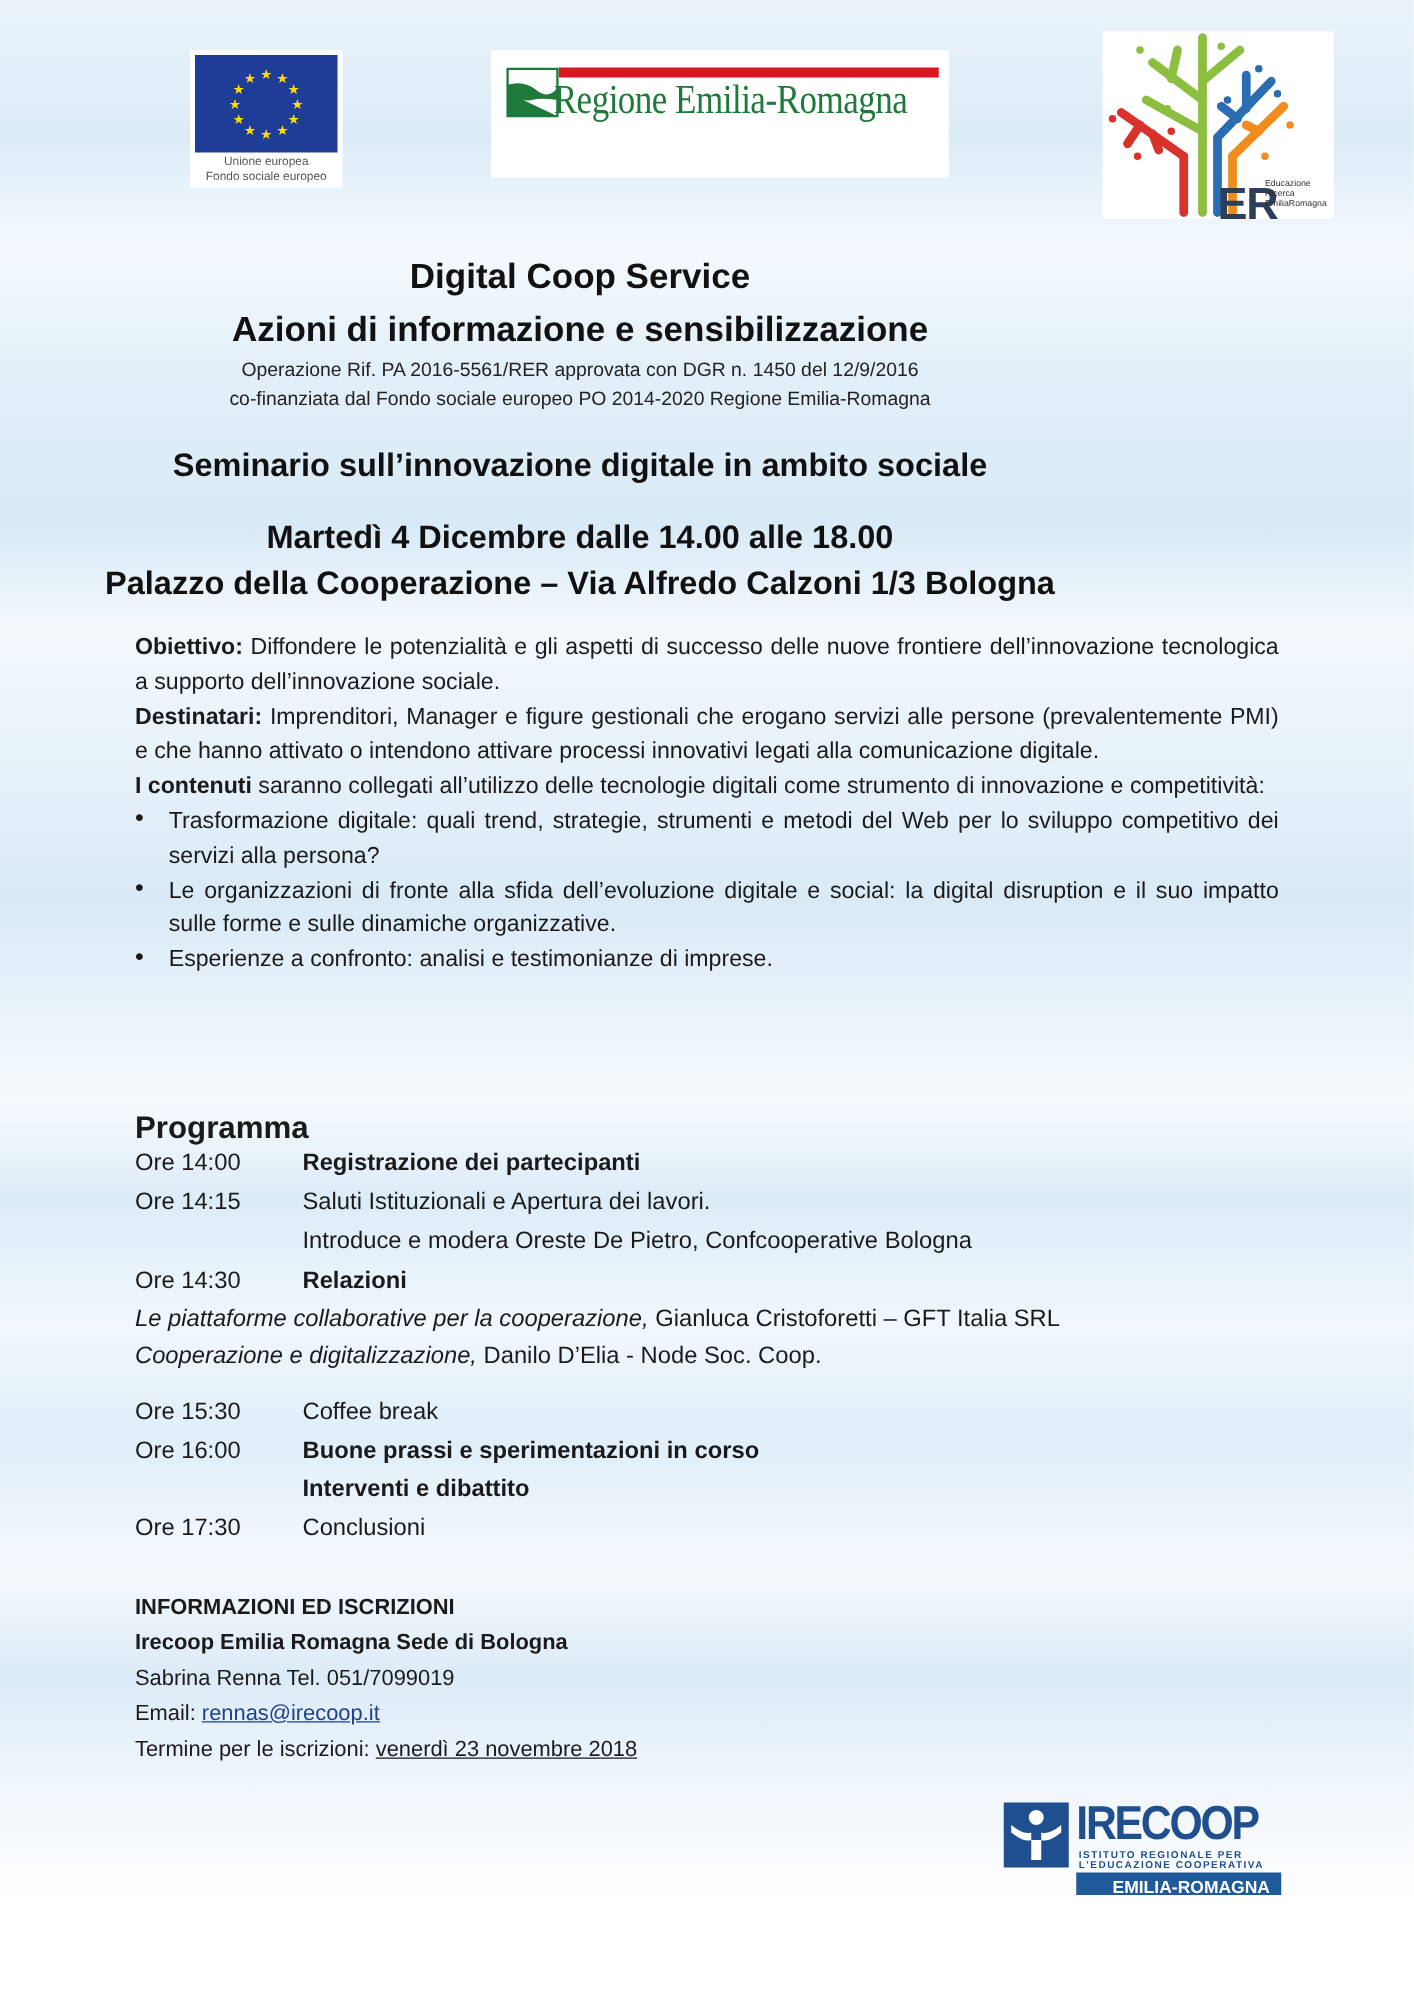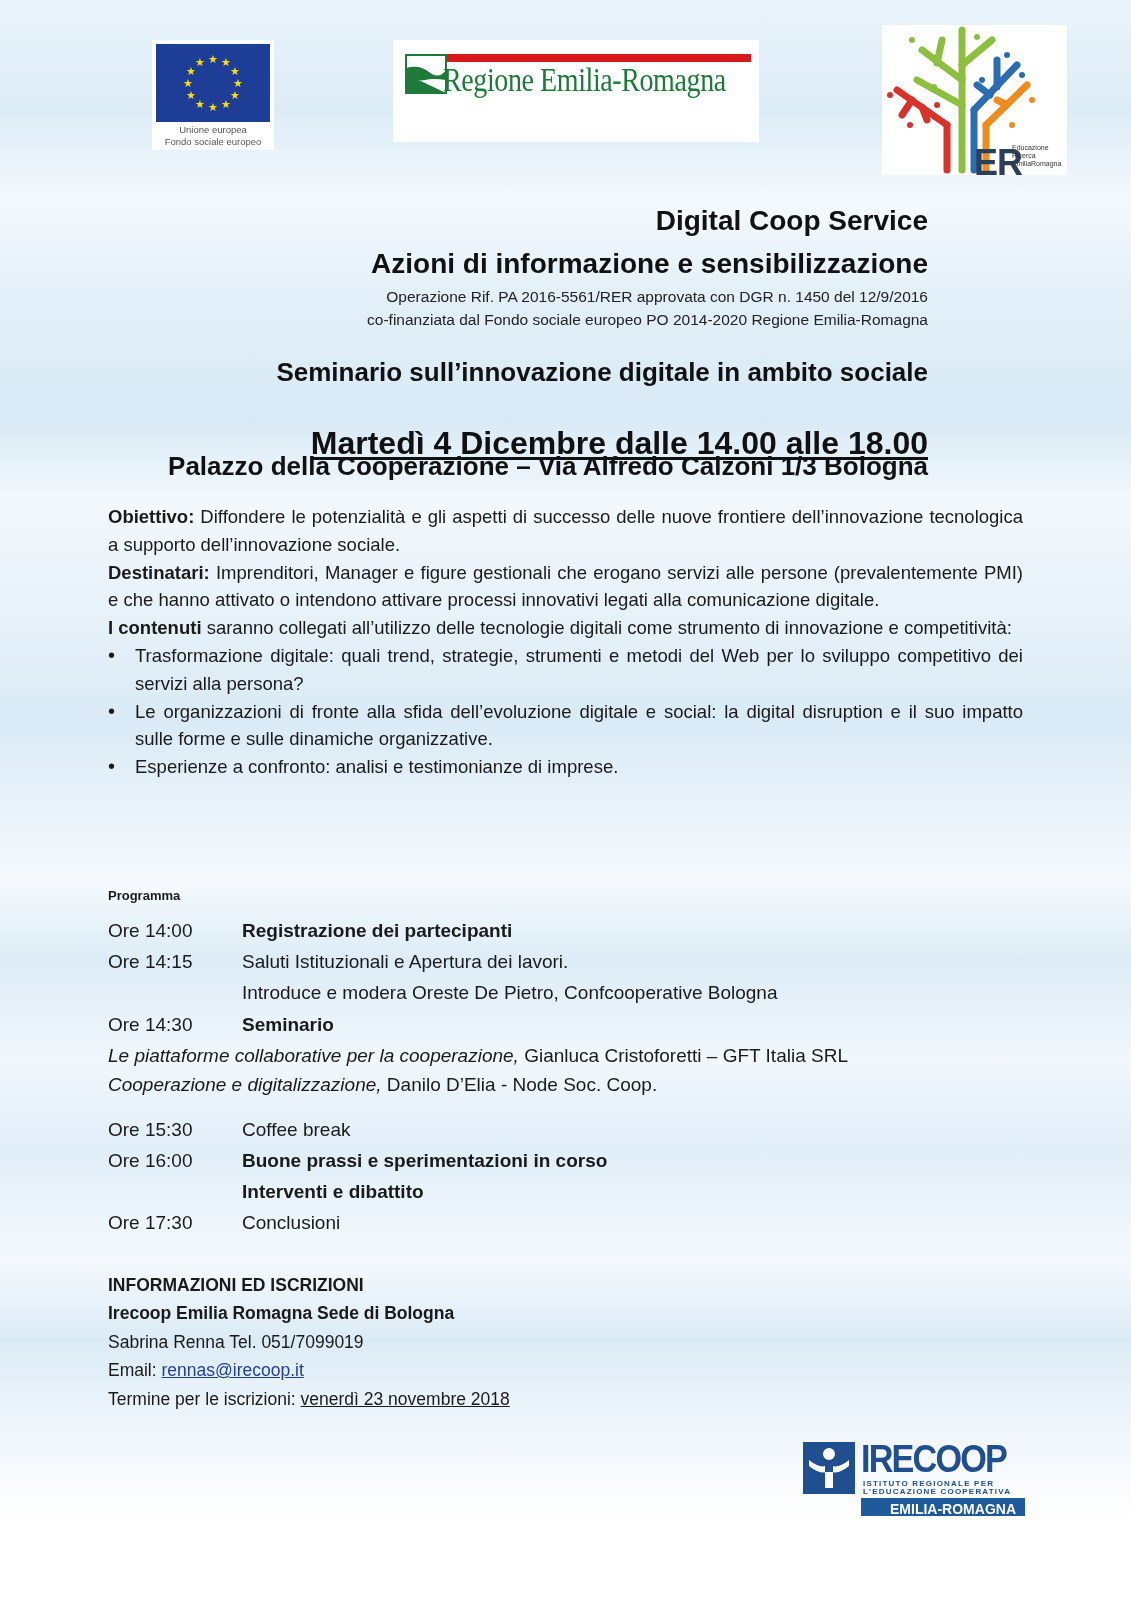--- a/index.html
+++ b/index.html
@@ -27,38 +27,38 @@
     .rer-bar { position: absolute; left: 54px; top: 14px; width: 304px; height: 8px; background: #d8171e; }
     .rer-mark { position: absolute; left: 12px; top: 14px; width: 42px; height: 40px; }
     .rer-text { position: absolute; left: 50px; top: 22px; font-family: "Liberation Serif", "DejaVu Serif", serif; font-size: 33px; color: #1e7a3a; letter-spacing: -0.5px; white-space: nowrap; transform: scaleX(0.85); transform-origin: left top; }
 
     .er-logo { left: 882px; top: 25px; width: 185px; height: 150px; background: #fff; }
     .er-logo svg { position: absolute; left: 0; top: 0; }
     .er-letters { position: absolute; left: 92px; top: 117px; font-size: 36px; font-weight: bold; color: #2b3f5a; letter-spacing: -1px; }
     .er-sub { position: absolute; left: 130px; top: 119px; font-size: 7px; line-height: 8px; color: #333; }
 
     
-    .center { left: 0; width: 928px; text-align: right; }
+    .center { left: 0; width: 928px; text-align: center; }
     .title1 { top: 205px; font-size: 28px; font-weight: bold; color: #111; }
     .title2 { top: 248px; font-size: 28px; font-weight: bold; color: #111; }
     .op1 { top: 288px; font-size: 15.5px; color: #222; }
     .op2 { top: 311px; font-size: 15.5px; color: #222; }
     .seminar { top: 357px; font-size: 26px; font-weight: bold; color: #111; }
-    .date { top: 425px; font-size: 32px; font-weight: bold; color: #111; text-decoration: underline; text-underline-offset: 3px; }
+    .date { top: 414px; font-size: 26px; font-weight: bold; color: #111; text-underline-offset: 3px; }
     .place { top: 451px; font-size: 26px; font-weight: bold; color: #111; }
 
     
     .body { left: 108px; width: 915px; font-size: 18.5px; line-height: 27.8px; color: #1a1a1a; }
     .para { text-align: justify; }
     .para b { font-weight: bold; }
     .bullets { list-style: none; }
     .bullets li { position: relative; padding-left: 27px; text-align: justify; }
     .bullets li::before { content: "\2022"; position: absolute; left: 0; top: 0; font-size: 20px; }
 
-    .prog-title { left: 108px; top: 888px; font-size: 13px; font-weight: bold; }
+    .prog-title { left: 108px; top: 888px; font-size: 25px; font-weight: bold; }
     .prog-row { position: absolute; left: 108px; font-size: 19px; white-space: nowrap; }
     .prog-time { display: inline-block; width: 134px; }
     .prog-item.bold { font-weight: bold; }
     .prog-talk { position: absolute; left: 108px; font-size: 19px; white-space: nowrap; }
     .prog-talk i { font-style: italic; }
 
     .info { left: 108px; font-size: 17.5px; white-space: nowrap; }
     .info.bold { font-weight: bold; }
     .info a { color: #1f3f8f; text-decoration: underline; }
     .info .u { text-decoration: underline; }
@@ -187,21 +187,21 @@
 <div class="prog-row" style="top:920px;">
   <span class="prog-time">Ore 14:00</span><span class="prog-item bold">Registrazione dei partecipanti</span>
 </div>
 <div class="prog-row" style="top:951px;">
   <span class="prog-time">Ore 14:15</span><span class="prog-item">Saluti Istituzionali e Apertura dei lavori.</span>
 </div>
 <div class="prog-row" style="top:982px;">
   <span class="prog-time"></span><span class="prog-item">Introduce e modera Oreste De Pietro, Confcooperative Bologna</span>
 </div>
 <div class="prog-row" style="top:1014px;">
-  <span class="prog-time">Ore 14:30</span><span class="prog-item bold">Seminario</span>
+  <span class="prog-time">Ore 14:30</span><span class="prog-item bold">Relazioni</span>
 </div>
 <div class="prog-talk" style="top:1045px;">
   <i>Le piattaforme collaborative per la cooperazione,</i><span> Gianluca Cristoforetti – GFT Italia SRL</span>
 </div>
 <div class="prog-talk" style="top:1074px;">
   <i>Cooperazione e digitalizzazione,</i><span> Danilo D’Elia - Node Soc. Coop.</span>
 </div>
 <div class="prog-row" style="top:1119px;">
   <span class="prog-time">Ore 15:30</span><span class="prog-item">Coffee break</span>
 </div>

